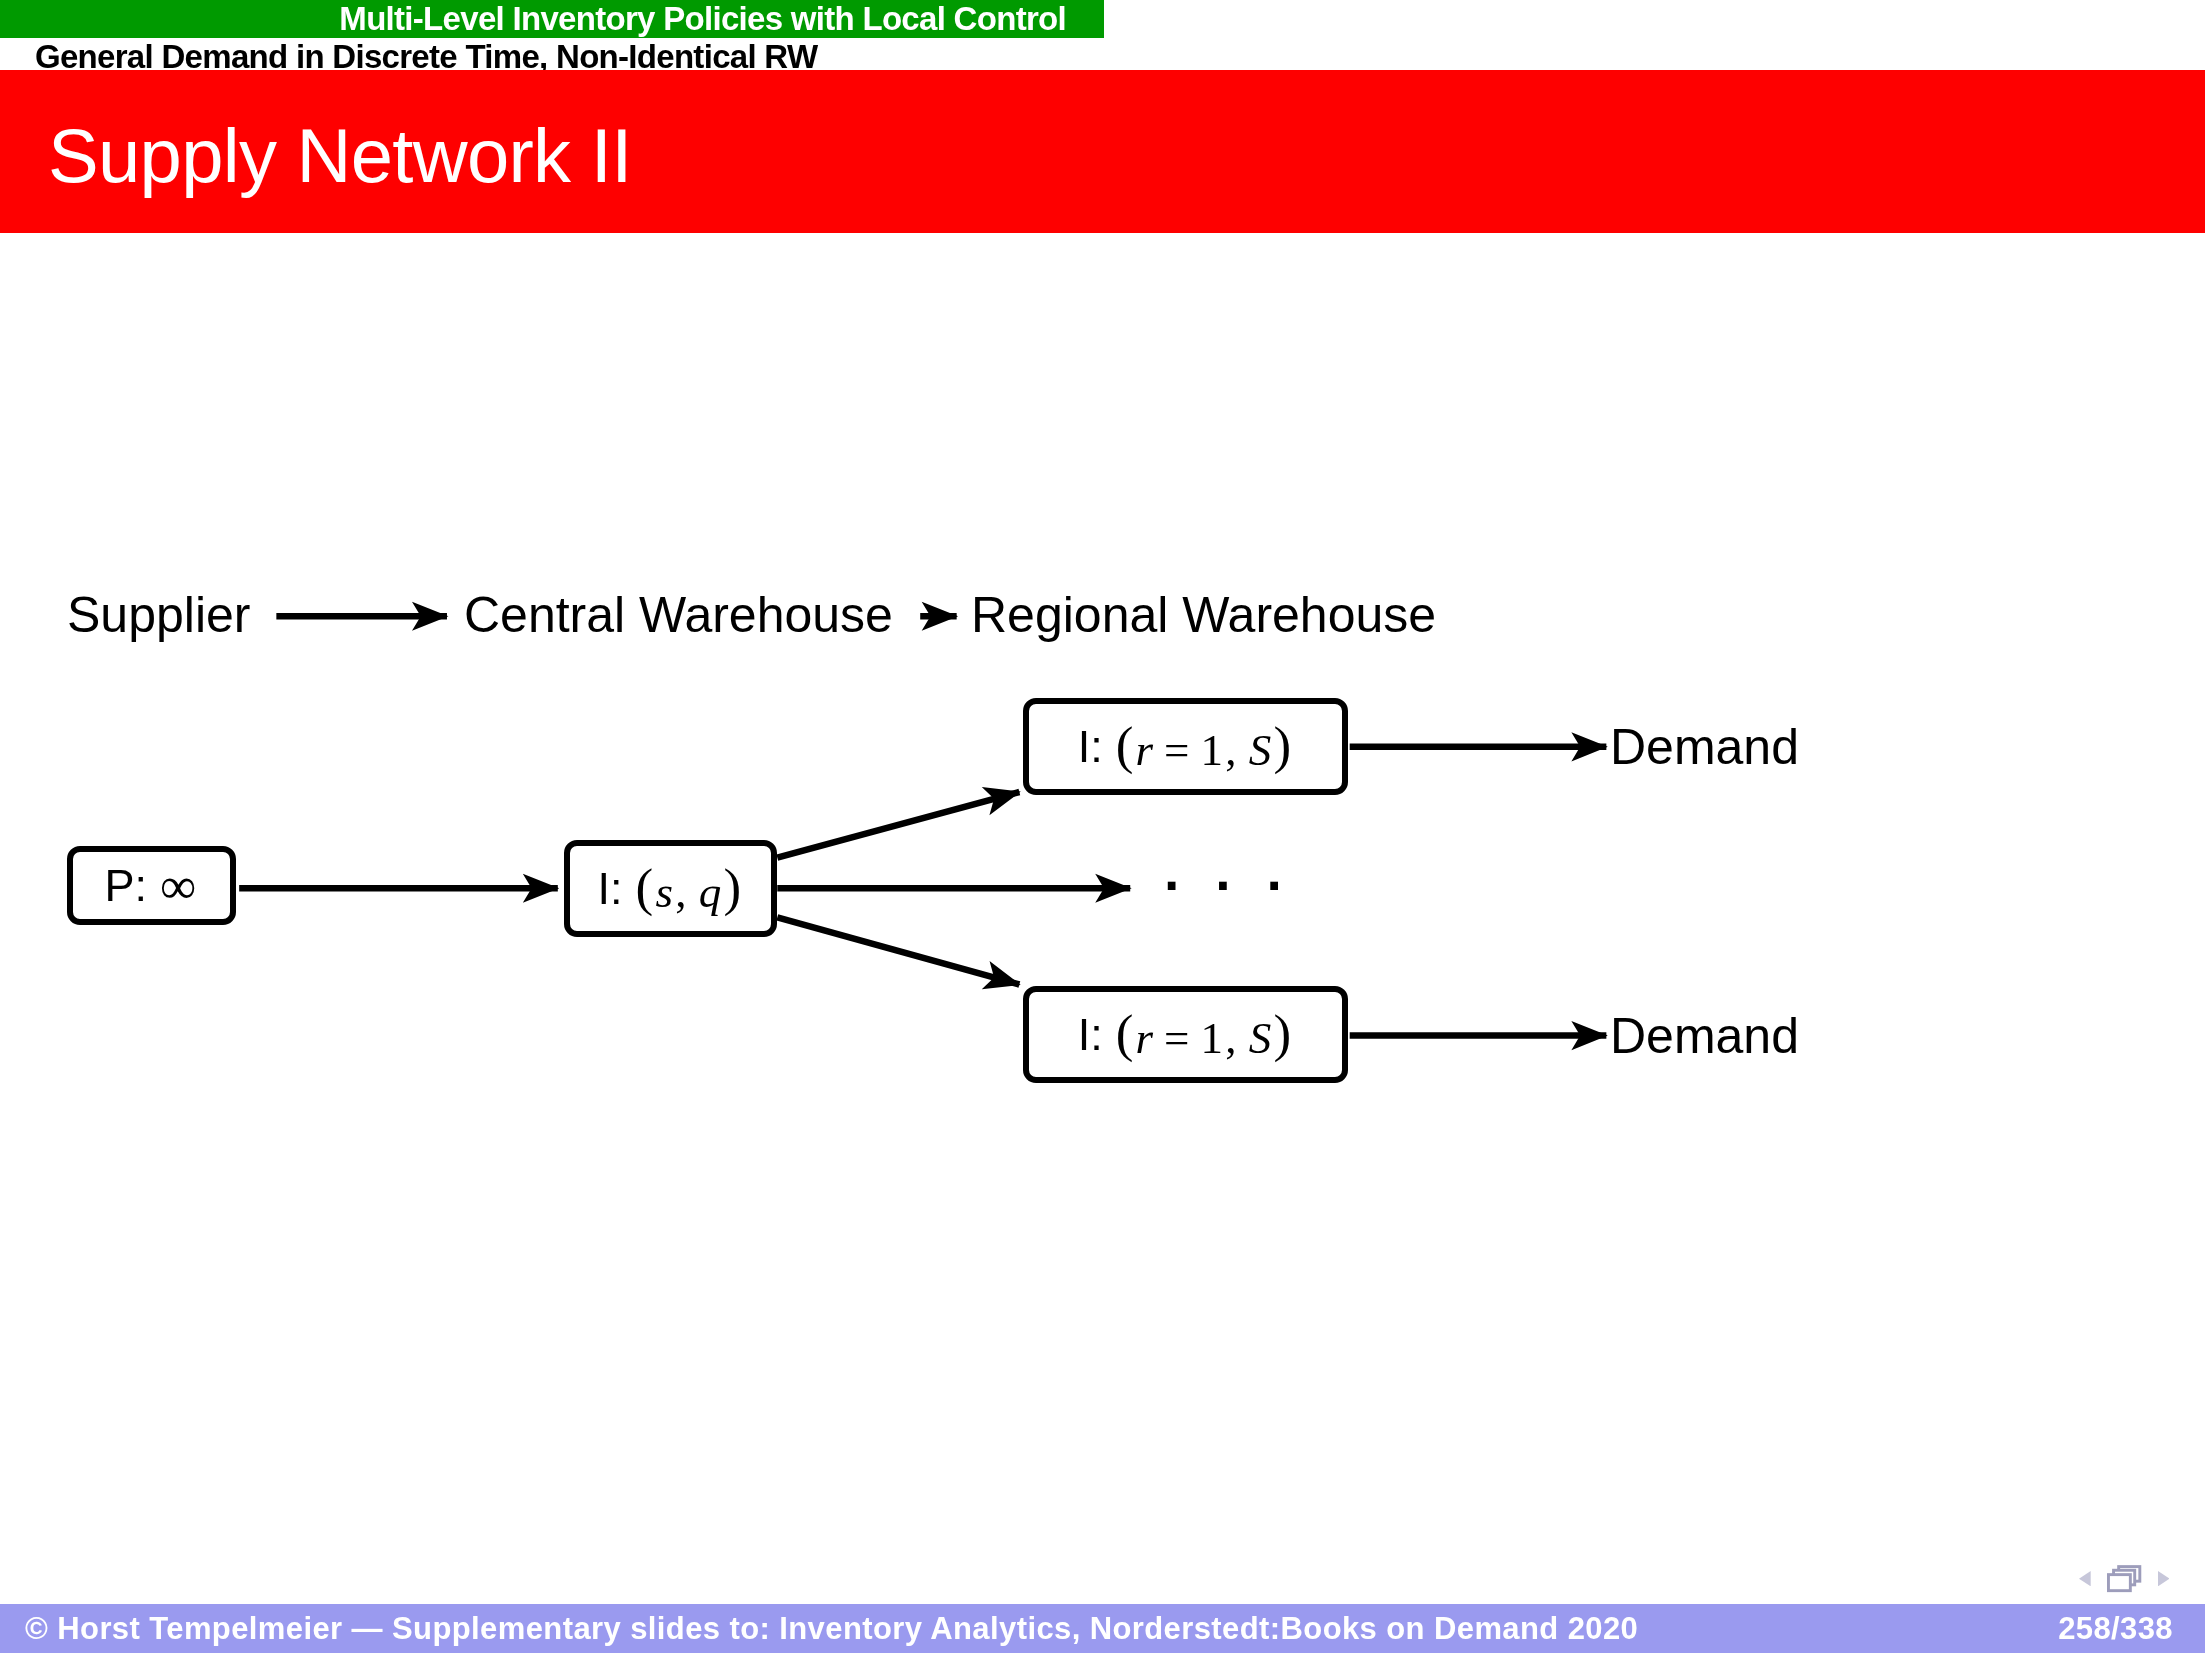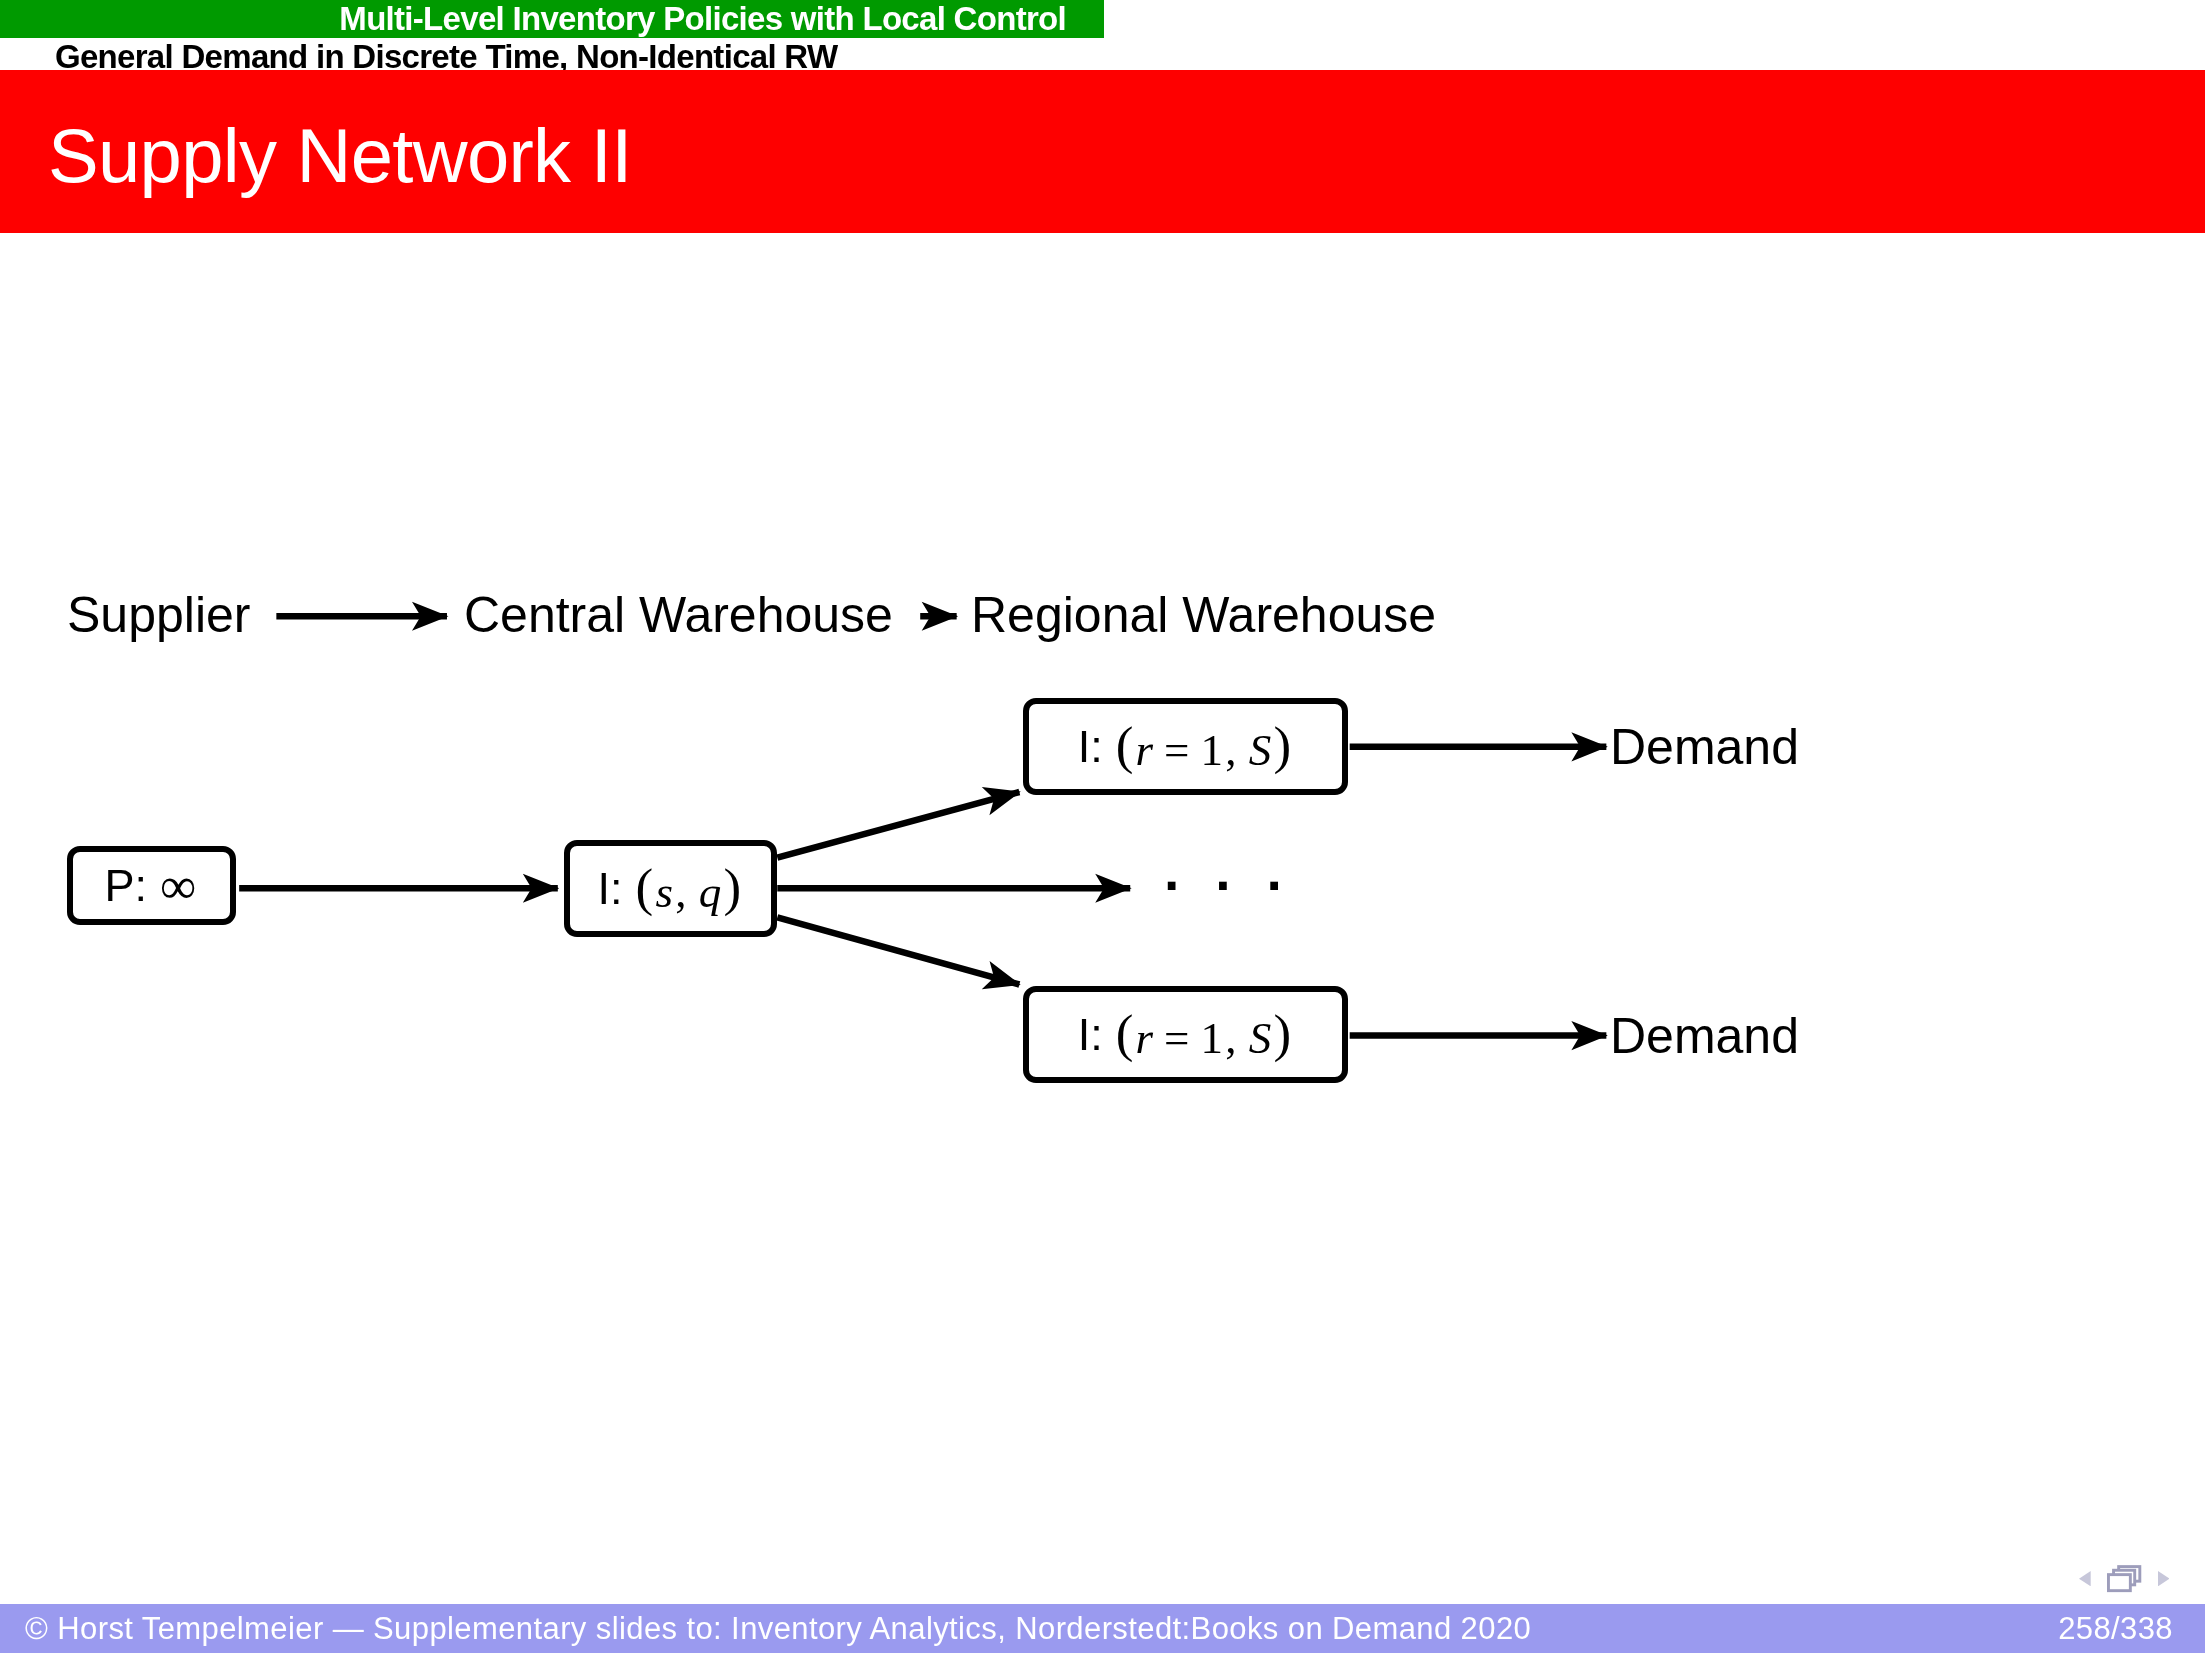--- a/index.html
+++ b/index.html
@@ -10,21 +10,21 @@
   }
   
   .headline{position:absolute;top:0;left:0;width:2205px;height:68px;display:flex;flex-direction:column;}
   .head-left{
     width:1104px;height:68px;background:#009a00;display:flex;align-items:center;
     justify-content:flex-end;padding-right:38px;box-sizing:border-box;
   }
   .head-left .head-txt{color:#ffffff;}
   .head-right{
     flex:1;height:68px;background:#ffffff;display:flex;align-items:center;
-    padding-left:35px;box-sizing:border-box;margin-left:20px;
+    padding-left:35px;box-sizing:border-box;
   }
   .head-right .head-txt{color:#000000;}
   .head-txt{font-size:33px;font-weight:700;letter-spacing:-0.7px;white-space:nowrap;}
   
   .titlebar{
     position:absolute;top:70px;left:0;width:2205px;height:163px;background:#fe0000;
     display:flex;align-items:center;box-sizing:border-box;padding-left:48px;padding-top:7.3px;
   }
   .titlebar .title{color:#ffffff;font-size:76px;font-weight:400;letter-spacing:-0.7px;white-space:nowrap;}
   
@@ -47,21 +47,21 @@
     position:absolute;transform:translateY(-55%);font-size:55px;font-weight:700;
     letter-spacing:8.8px;color:#000000;white-space:nowrap;
   }
   svg.wires{position:absolute;top:0;left:0;}
   
   .footline{
     position:absolute;left:0;top:1604px;width:2205px;height:50px;background:#9a9aef;
     display:flex;align-items:center;justify-content:space-between;
     box-sizing:border-box;padding:0 32px 0 25px;
   }
-  .foot-txt{color:#ffffff;font-size:31px;font-weight:400;letter-spacing:0.4px;white-space:nowrap;}
+  .foot-txt{color:#ffffff;font-size:31px;font-weight:700;letter-spacing:0.4px;white-space:nowrap;}
   .navbar{
     position:absolute;left:2079px;top:1561px;height:35px;display:flex;align-items:center;gap:16px;
   }
 </style>
 </head>
 <body>
 
 <div class="headline">
   <div class="head-left">
     <span class="head-txt">Multi-Level Inventory Policies with Local Control</span>

